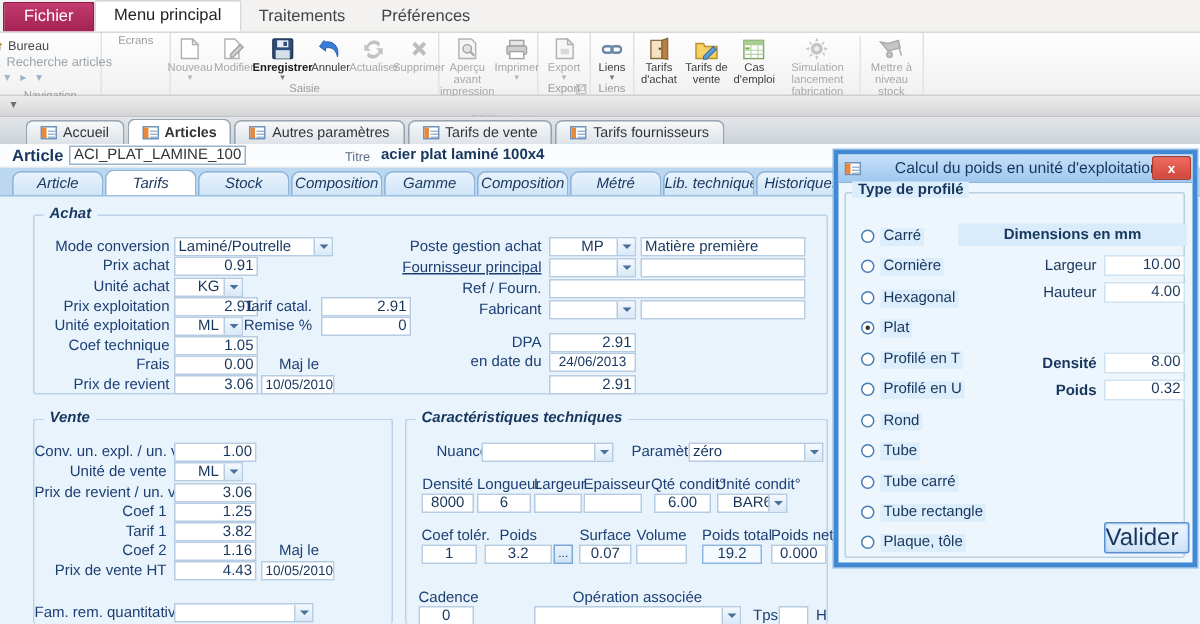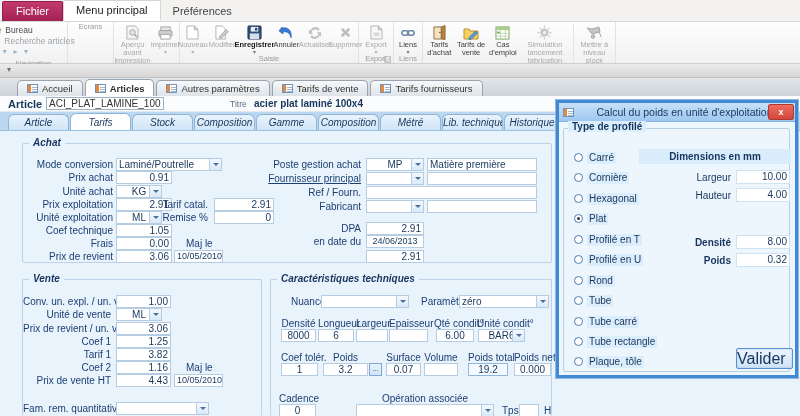--- a/index.html
+++ b/index.html
@@ -92,20 +92,21 @@
   #validerBtn { position:absolute; left:172px; top:219px; width:57px; height:21px; background:linear-gradient(#eef6fe,#cfe3f6); border:1px solid #5b8fd0; border-radius:2px; box-shadow:inset 0 0 2px #9ec6ef; font-size:16px; color:#17365d; line-height:19px; cursor:default; }
 
   svg { display:block; }
 </style>
 </head>
 <body>
 
 <div id="ribbonTabs" class="abs">
   <div class="file-tab">Fichier</div>
   <div class="rtab active">Menu principal</div>
+  <div class="rtab">Traitements</div>
   <div class="rtab">Préférences</div>
 </div>
 
 <div id="ribbonBody" class="abs">
 
   <div class="rgroup" style="width:68px">
     <div class="rg-items">
       <div class="navcol">
         <div class="navrow">
           <span>
@@ -129,48 +130,20 @@
         </div>
       </div>
     </div>
     <div class="rg-name">Navigation</div>
   </div>
 
   <div class="rgroup" style="width:46px">
     <div class="rg-name">Ecrans</div>
   </div>
 
-  <div class="rgroup" style="width:66px">
-    <div class="rg-items">
-      <div class="rbtn dis" style="width:38px">
-        <span class="ric">
-            <svg width="13" height="15" viewBox="0 0 14 16">
-              <path d="M1 1h9l3 3v11H1z" fill="#f4f4f4" stroke="#b0b0b0"></path>
-              <circle cx="7" cy="8" r="3" fill="#e3e3e3" stroke="#a3a3a3"></circle>
-              <line x1="9" y1="10" x2="12" y2="13" stroke="#a3a3a3" stroke-width="1.5"></line>
-            </svg>
-          </span>
-        <span>Aperçu avant impression</span>
-        <span class="dd">▾</span>
-      </div>
-      <div class="rbtn dis" style="width:28px">
-        <span class="ric">
-            <svg width="15" height="14" viewBox="0 0 16 15">
-              <rect x="3" y="1" width="10" height="4" fill="#e6e6e6" stroke="#a3a3a3"></rect>
-              <rect x="1" y="5" width="14" height="6" rx="1" fill="#cfcfcf" stroke="#a3a3a3"></rect>
-              <rect x="3" y="9" width="10" height="5" fill="#fff" stroke="#a3a3a3"></rect>
-            </svg>
-          </span>
-        <span>Imprimer</span>
-        <span class="dd">▾</span>
-      </div>
-    </div>
-    <div class="rg-name"><span>Edition</span><span class="launcher">◿</span></div>
-  </div>
-
   <div class="rgroup" style="width:179px">
     <div class="rg-items">
       <div class="rbtn dis" style="width:30px">
         <span class="ric">
             <svg width="13" height="15" viewBox="0 0 14 16">
               <path d="M1 1h8l4 4v10H1z" fill="#fff" stroke="#b0b0b0"></path>
               <path d="M9 1v4h4z" fill="#e6e6e6" stroke="#b0b0b0"></path>
             </svg>
           </span>
         <span>Nouveau</span>
@@ -216,20 +189,48 @@
       <div class="rbtn dis" style="width:30px">
         <span class="ric">
             <svg width="13" height="13" viewBox="0 0 14 14">
               <path d="M2 4 4 2l3 3 3-3 2 2-3 3 3 3-2 2-3-3-3 3-2-2 3-3z" fill="#bdbdbd"></path>
             </svg>
           </span>
         <span>Supprimer</span>
       </div>
     </div>
     <div class="rg-name">Saisie</div>
+  </div>
+
+  <div class="rgroup" style="width:66px">
+    <div class="rg-items">
+      <div class="rbtn dis" style="width:38px">
+        <span class="ric">
+            <svg width="13" height="15" viewBox="0 0 14 16">
+              <path d="M1 1h9l3 3v11H1z" fill="#f4f4f4" stroke="#b0b0b0"></path>
+              <circle cx="7" cy="8" r="3" fill="#e3e3e3" stroke="#a3a3a3"></circle>
+              <line x1="9" y1="10" x2="12" y2="13" stroke="#a3a3a3" stroke-width="1.5"></line>
+            </svg>
+          </span>
+        <span>Aperçu avant impression</span>
+        <span class="dd">▾</span>
+      </div>
+      <div class="rbtn dis" style="width:28px">
+        <span class="ric">
+            <svg width="15" height="14" viewBox="0 0 16 15">
+              <rect x="3" y="1" width="10" height="4" fill="#e6e6e6" stroke="#a3a3a3"></rect>
+              <rect x="1" y="5" width="14" height="6" rx="1" fill="#cfcfcf" stroke="#a3a3a3"></rect>
+              <rect x="3" y="9" width="10" height="5" fill="#fff" stroke="#a3a3a3"></rect>
+            </svg>
+          </span>
+        <span>Imprimer</span>
+        <span class="dd">▾</span>
+      </div>
+    </div>
+    <div class="rg-name"><span>Edition</span><span class="launcher">◿</span></div>
   </div>
 
   <div class="rgroup" style="width:35px">
     <div class="rg-items">
       <div class="rbtn dis" style="width:32px">
         <span class="ric">
             <svg width="13" height="15" viewBox="0 0 14 16">
               <path d="M1 1h8l4 4v10H1z" fill="#f7f7f7" stroke="#b0b0b0"></path>
               <path d="M9 1v4h4z" fill="#e3e3e3" stroke="#b0b0b0"></path>
               <path d="M4 8h6v4H4z" fill="#d9d9d9"></path>

